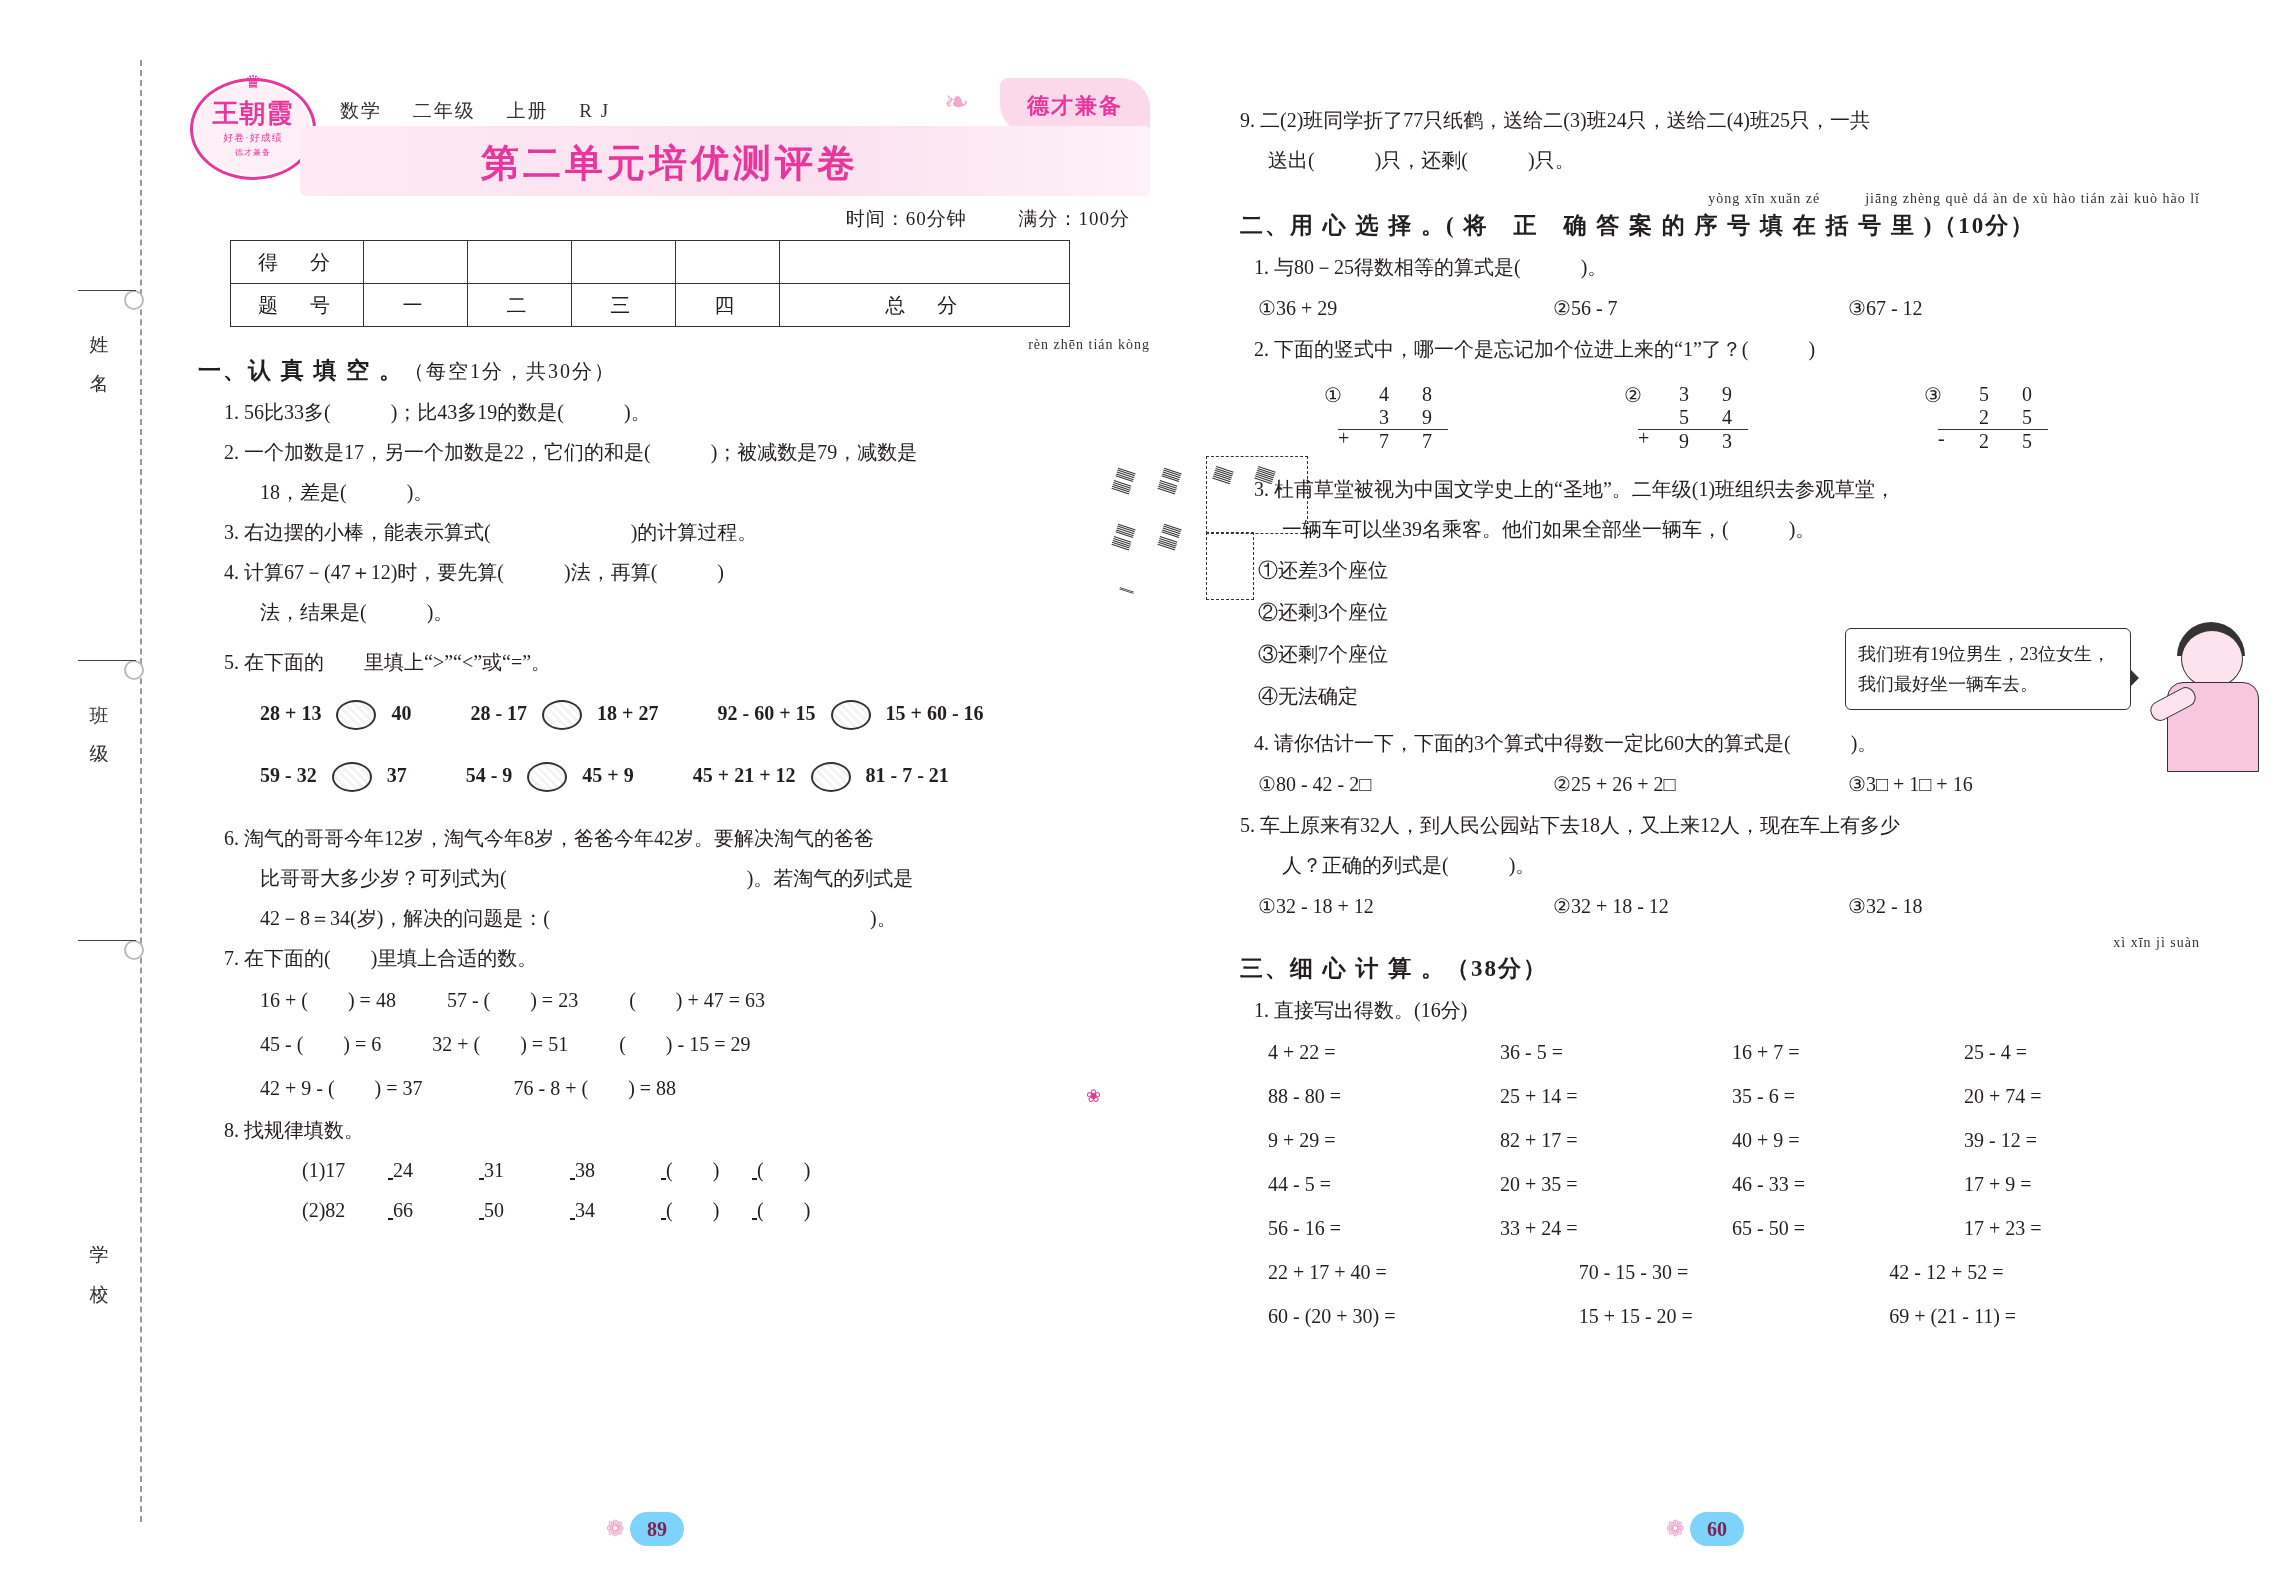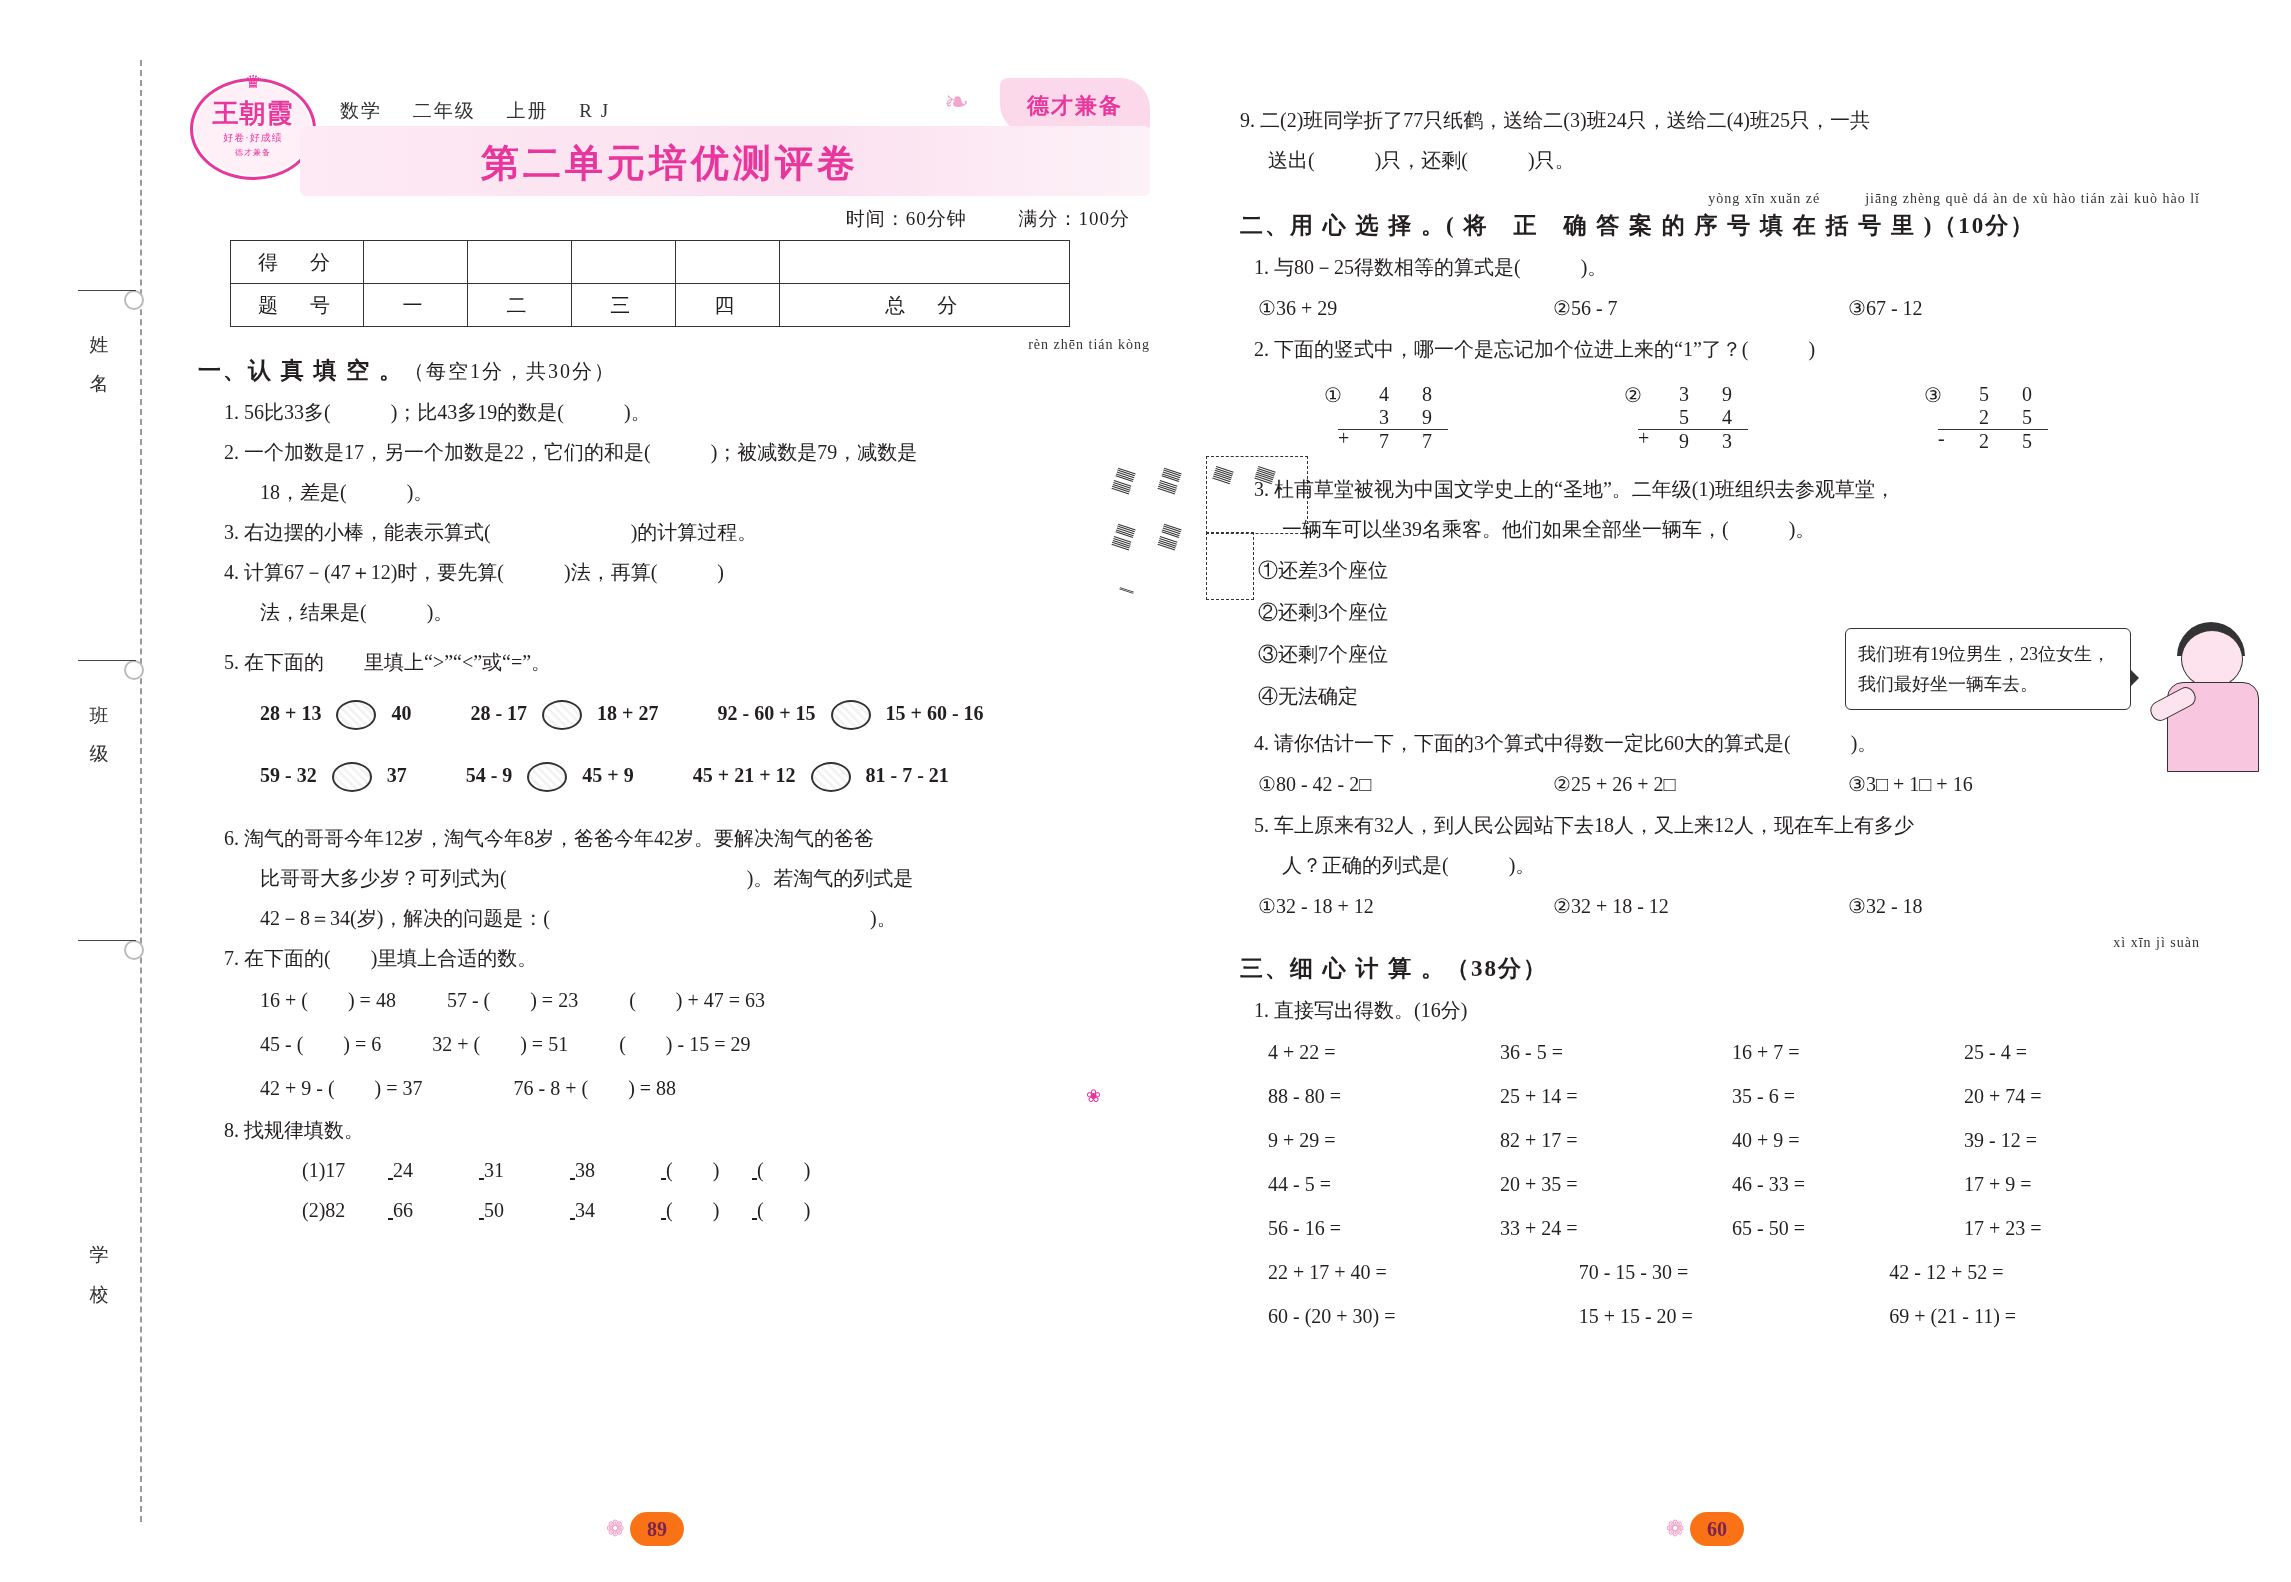--- a/index.html
+++ b/index.html
@@ -165,21 +165,21 @@
 
   
   .calc{margin-left:28px;}
   .calc-row{display:flex;font-size:20px;line-height:44px;}
   .calc-row div{width:232px;}
   .calc-row.wide div{width:320px;}
 
   
   .pgnum{
     position:absolute;bottom:36px;width:54px;height:34px;border-radius:17px;
-    background:#f97316;color:#7a2450;font-weight:bold;font-size:20px;
+    background:#7dd3fc;color:#7a2450;font-weight:bold;font-size:20px;
     display:flex;align-items:center;justify-content:center;
   }
   .pg-left{left:630px;}
   .pg-right{left:1690px;}
   .pg-deco{position:absolute;bottom:40px;color:#f19cc6;font-size:22px;}
   .smalldeco{position:absolute;color:#e8369c;font-size:18px;}
 </style>
 </head>
 <body>
 
@@ -401,21 +401,21 @@
       <span>④无法确定</span>
     </div>
 
     <div class="rq" style="margin-left:14px;margin-top:6px">4. 请你估计一下，下面的3个算式中得数一定比60大的算式是(　　　)。</div>
     <div class="opts">
       <span>①80 - 42 - 2□</span>
       <span>②25 + 26 + 2□</span>
       <span>③3□ + 1□ + 16</span>
     </div>
 
-    <div class="rq" style="margin-left:14px">5. 车上原来有32人，到人民公园站下去18人，又上来12人，现在车上有多少</div>
+    <div class="rq" style="">5. 车上原来有32人，到人民公园站下去18人，又上来12人，现在车上有多少</div>
     <div class="rq" style="margin-left:42px">人？正确的列式是(　　　)。</div>
     <div class="opts">
       <span>①32 - 18 + 12</span>
       <span>②32 + 18 - 12</span>
       <span>③32 - 18</span>
     </div>
 
     <div class="pinyin" style="margin-left:8px;margin-top:8px">xì xīn jì suàn</div>
     <div class="sec" style="margin-left:0">三、细 心 计 算 。（38分）</div>
     <div class="rq" style="margin-left:14px">1. 直接写出得数。(16分)</div>

